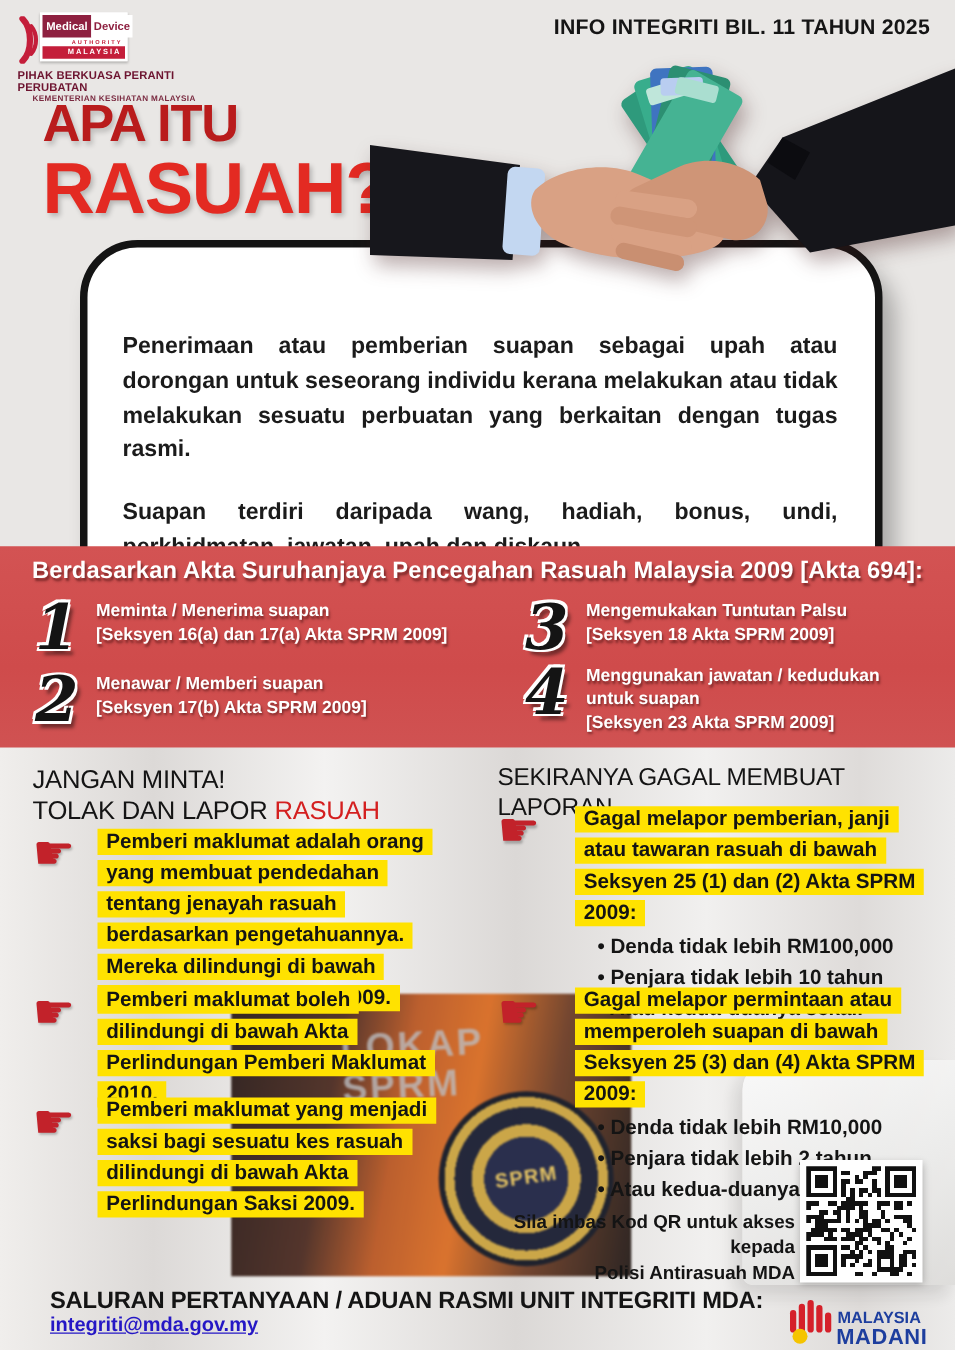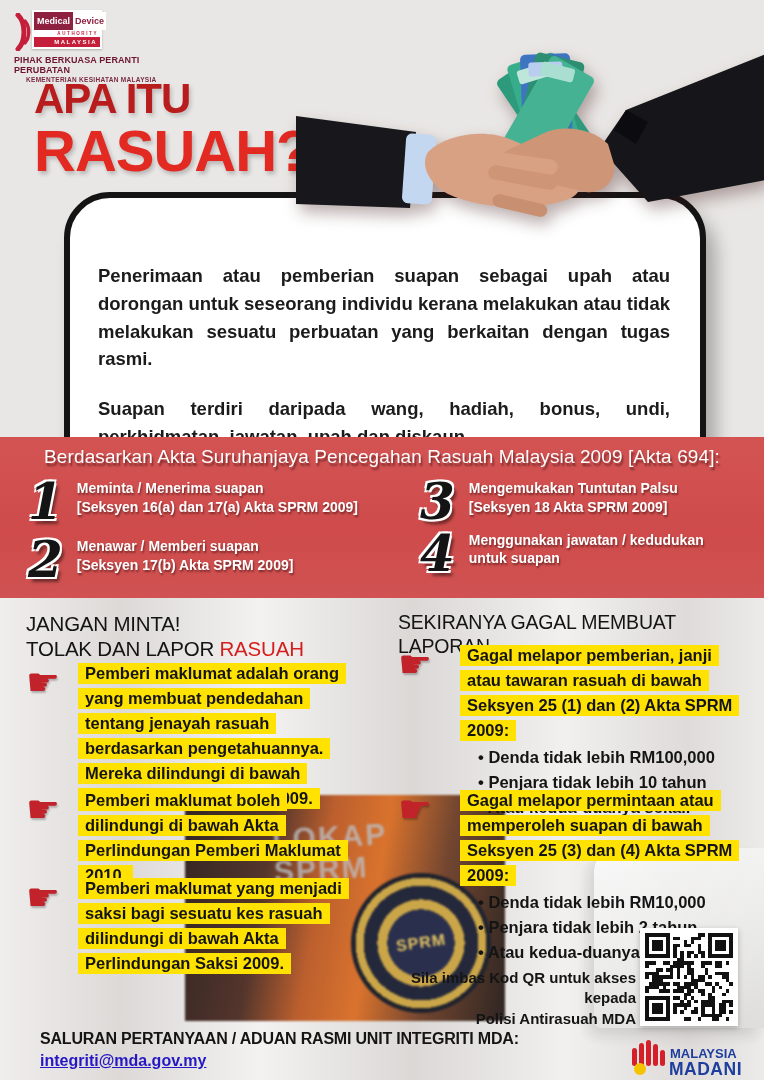--- a/index.html
+++ b/index.html
@@ -46,21 +46,21 @@
     padding:64px 30px 20px 28px;box-sizing:content-box;z-index:2;
   }
   .def-box p{margin:0 0 22px 0;font-size:18.5px;font-weight:700;color:#1b1b1b;line-height:1.5;text-align:justify;}
   .handshake-wrap{position:absolute;left:0;top:0;width:764px;height:437px;z-index:3;pointer-events:none;}
   
   .act-band{
     position:absolute;left:0;top:437px;width:764px;height:161px;
     background:linear-gradient(180deg,#d35353 0%,#cf4b4b 60%,#d05252 100%);z-index:4;
   }
   .act-heading{
-    text-align:center;margin-top:9px;font-size:19px;font-weight:400;color:#fff;
+    text-align:center;margin-top:9px;font-size:19px;font-weight:700;color:#fff;
     text-shadow:1.5px 2.5px 2px rgba(40,0,0,.5);letter-spacing:.1px;
   }
   .act-item{position:absolute;display:flex;}
   .act-num{
     font-family:"DejaVu Serif",serif;font-style:italic;font-weight:900;font-size:50px;line-height:.9;
     color:#141414;margin-right:14px;
     text-shadow:-2px -2px 0 #fff,2px -2px 0 #fff,-2px 2px 0 #fff,2px 2px 0 #fff,4px 5px 3px rgba(0,0,0,.45);
   }
   .act-text{font-size:14px;font-weight:800;color:#fff;line-height:1.3;text-shadow:1px 2px 2px rgba(40,0,0,.5);}
   .act-ref{margin-top:1px;}
@@ -122,21 +122,21 @@
   .qr-caption{
     position:absolute;right:128px;top:370px;width:230px;text-align:right;
     font-size:15px;font-weight:800;color:#141414;line-height:1.35;
   }
   .qr-code{
     position:absolute;right:26px;top:330px;width:88px;height:88px;background:#fff;padding:5px;
     box-shadow:0 2px 6px rgba(0,0,0,.25);
   }
   .qr-code svg{display:block;width:88px;height:88px;}
   
-  .footer-label{position:absolute;left:40px;top:432px;font-size:16px;font-weight:800;color:#141414;letter-spacing:-.2px;}
+  .footer-label{position:absolute;left:40px;top:432px;font-size:19px;font-weight:800;color:#141414;letter-spacing:-.2px;}
   .footer-email{
     position:absolute;left:40px;top:454px;font-size:16px;font-weight:800;color:#2517c5;
     text-decoration:underline;cursor:pointer;
   }
   .madani{position:absolute;right:22px;top:440px;}
 </style>
 </head>
 <body>
 
 <div class="page">
@@ -154,20 +154,21 @@
             <span class="m2">Device</span>
           </div>
           <div class="mda-auth">AUTHORITY</div>
           <div class="mda-country">MALAYSIA</div>
         </div>
       </div>
       <div class="mda-org1">PIHAK BERKUASA PERANTI PERUBATAN</div>
       <div class="mda-org2">KEMENTERIAN KESIHATAN MALAYSIA</div>
     </div>
 
+    <div class="issue-label">INFO INTEGRITI BIL. 11 TAHUN 2025</div>
 
     <div class="title">
       <div class="t1">APA ITU</div>
       <div class="t2">RASUAH?</div>
     </div>
   </div>
 
   <div class="def-box">
     <p>Penerimaan atau pemberian suapan sebagai upah atau dorongan untuk seseorang individu kerana melakukan atau tidak melakukan sesuatu perbuatan yang berkaitan dengan tugas rasmi.</p>
     <p>Suapan terdiri daripada wang, hadiah, bonus, undi, perkhidmatan, jawatan, upah dan diskaun.</p>
@@ -224,20 +225,21 @@
     <span class="act-num">3</span>
     <div class="act-text">
       <div>Mengemukakan Tuntutan Palsu</div>
       <div class="act-ref">[Seksyen 18 Akta SPRM 2009]</div>
     </div>
   </div>
   <div class="act-item act-item-4" style="z-index:5">
     <span class="act-num">4</span>
     <div class="act-text">
       <div>Menggunakan jawatan / kedudukan untuk suapan</div>
+      <div class="act-ref">[Seksyen 23 Akta SPRM 2009]</div>
     </div>
   </div>
 
   <div class="bottom-section">
 
     <div class="photo-lokap">
       <div class="lokap-text">
         <div>LOKAP</div>
         <div>SPRM</div>
       </div>

